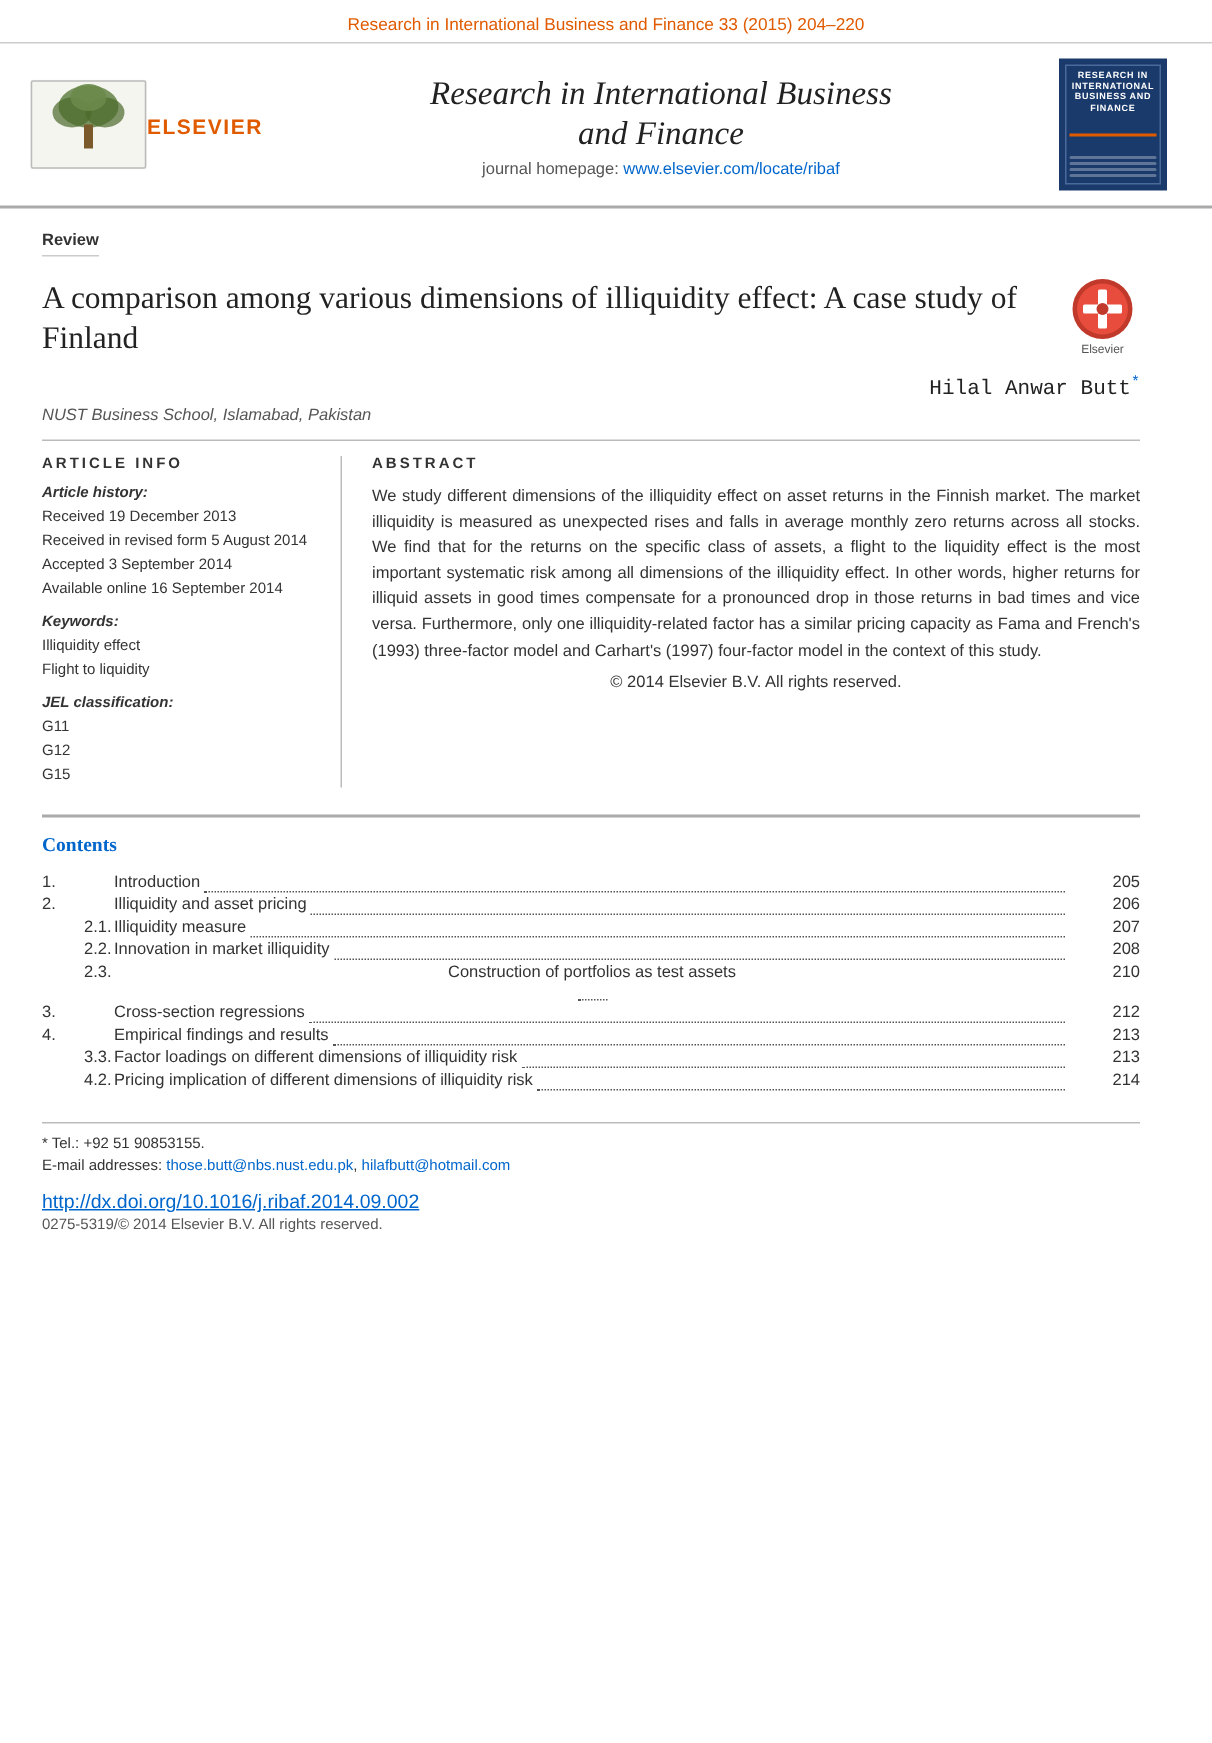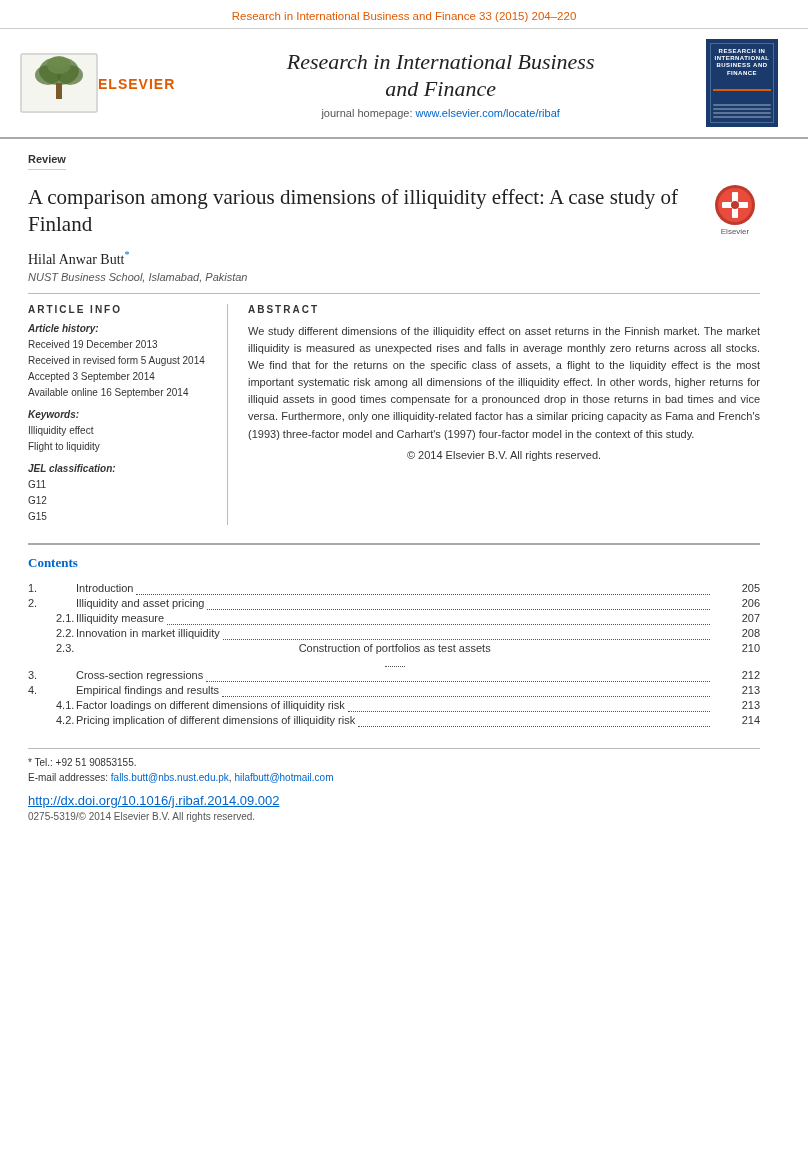--- a/index.html
+++ b/index.html
@@ -169,24 +169,25 @@
       width: 42px;
       height: 42px;
     }
     .crossmark-text {
       font-family: Arial, sans-serif;
       font-size: 8px;
       color: #555;
       margin-top: 1px;
     }
     .author-name {
-      font-family: Liberation Serif, serif;
+      font-family: Liberation Mono, monospace;
       font-size: 14px;
       color: #222;
       margin-bottom: 4px;
+      text-align: right;
     }
     .author-name sup {
       font-size: 10px;
       color: #0066cc;
     }
     .affiliation {
       font-family: Arial, sans-serif;
       font-size: 11px;
       font-style: italic;
       color: #555;
@@ -497,21 +498,21 @@
               <td style="font-family: Arial, sans-serif; font-size: 11px;">
                 <div style="display: flex; align-items: baseline;">
                   <span style="white-space: nowrap;">Empirical findings and results</span>
                   <span style="flex: 1 1 0%; border-bottom: 1px dotted rgb(85, 85, 85); margin: 0px 3px; display: inline-block; min-width: 20px;">&nbsp;</span>
                 </div>
               </td>
               <td style="text-align: right; font-family: Arial, sans-serif; font-size: 11px; white-space: nowrap; padding-left: 4px;">213</td>
             </tr>
             <tr>
               <td style="width: 14px; vertical-align: top; font-family: Arial, sans-serif; font-size: 11px;"></td>
-              <td style="width: 34px; vertical-align: top; font-family: Arial, sans-serif; font-size: 11px; padding-left: 14px;">4.1.</td>
+              <td style="width: 34px; vertical-align: top; font-family: Arial, sans-serif; font-size: 11px; padding-left: 14px;">3.3.</td>
               <td style="font-family: Arial, sans-serif; font-size: 11px;">
                 <div style="display: flex; align-items: baseline;">
                   <span style="white-space: nowrap;">Factor loadings on different dimensions of illiquidity risk</span>
                   <span style="flex: 1 1 0%; border-bottom: 1px dotted rgb(85, 85, 85); margin: 0px 3px; display: inline-block; min-width: 20px;">&nbsp;</span>
                 </div>
               </td>
               <td style="text-align: right; font-family: Arial, sans-serif; font-size: 11px; white-space: nowrap; padding-left: 4px;">213</td>
             </tr>
             <tr>
               <td style="width: 14px; vertical-align: top; font-family: Arial, sans-serif; font-size: 11px;"></td>
@@ -526,21 +527,21 @@
             </tr>
           </tbody>
       </table>
     </div>
 
     
     <div class="footnote-area">
       <div class="footnote-text">* Tel.: +92 51 90853155.</div>
       <div class="footnote-text">
         <span>E-mail addresses:</span>
-        <a>falls.butt@nbs.nust.edu.pk</a>,
+        <a>those.butt@nbs.nust.edu.pk</a>,
         <a>hilafbutt@hotmail.com</a>
       </div>
     </div>
 
     
     <div class="doi-area">
       <a class="doi-link-main">http://dx.doi.org/10.1016/j.ribaf.2014.09.002</a>
       <div class="rights-text">0275-5319/© 2014 Elsevier B.V. All rights reserved.</div>
     </div>
 

